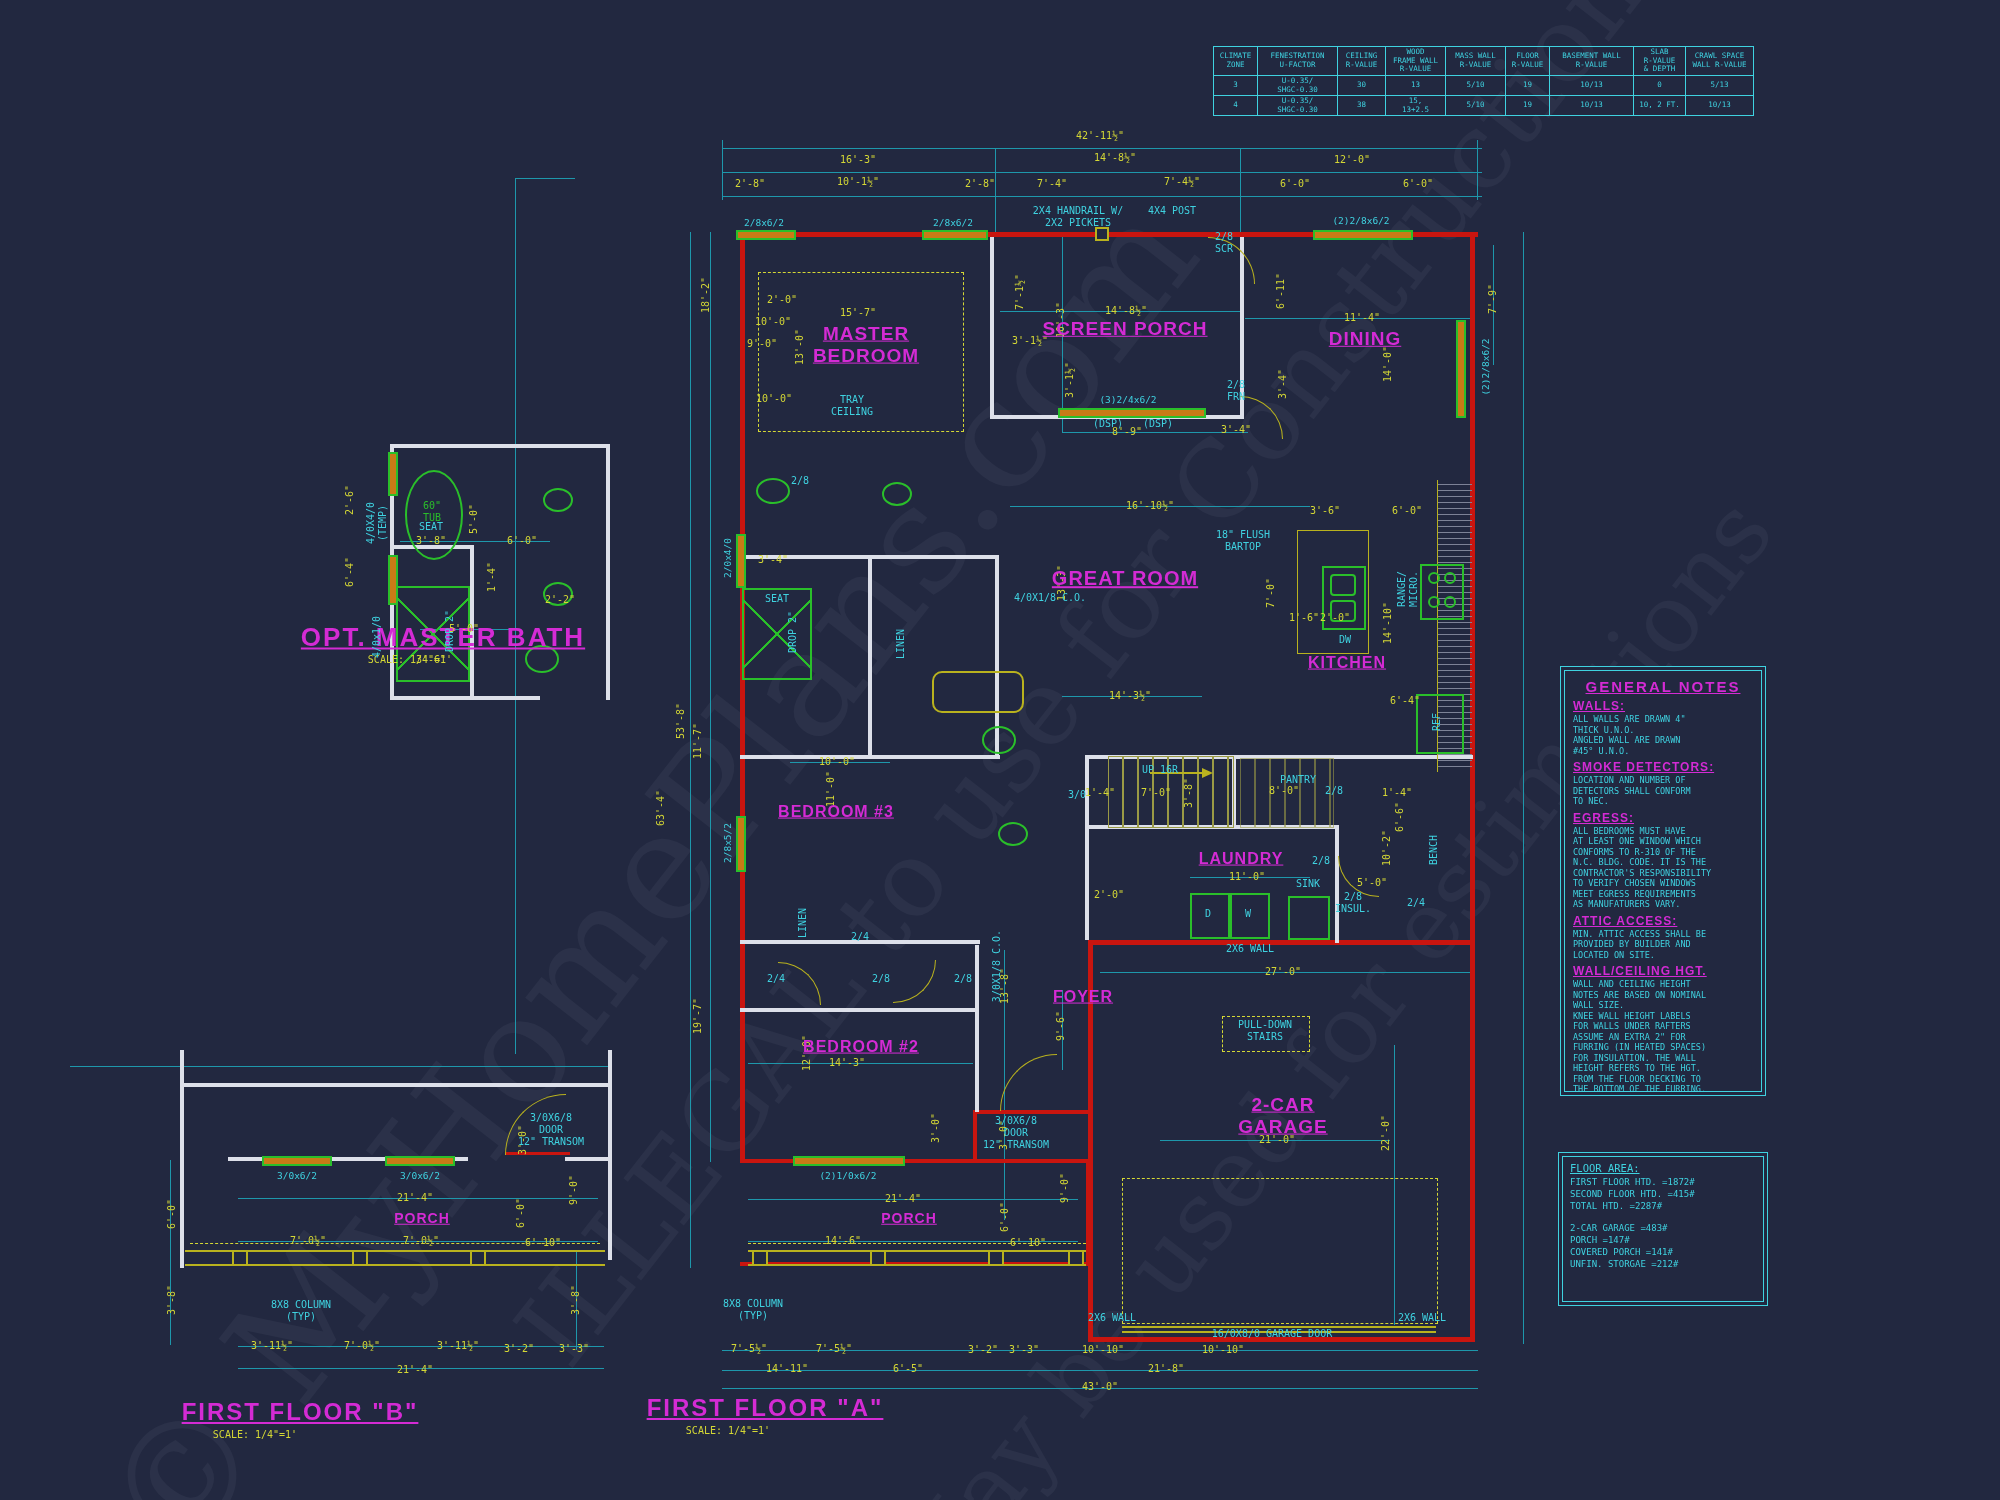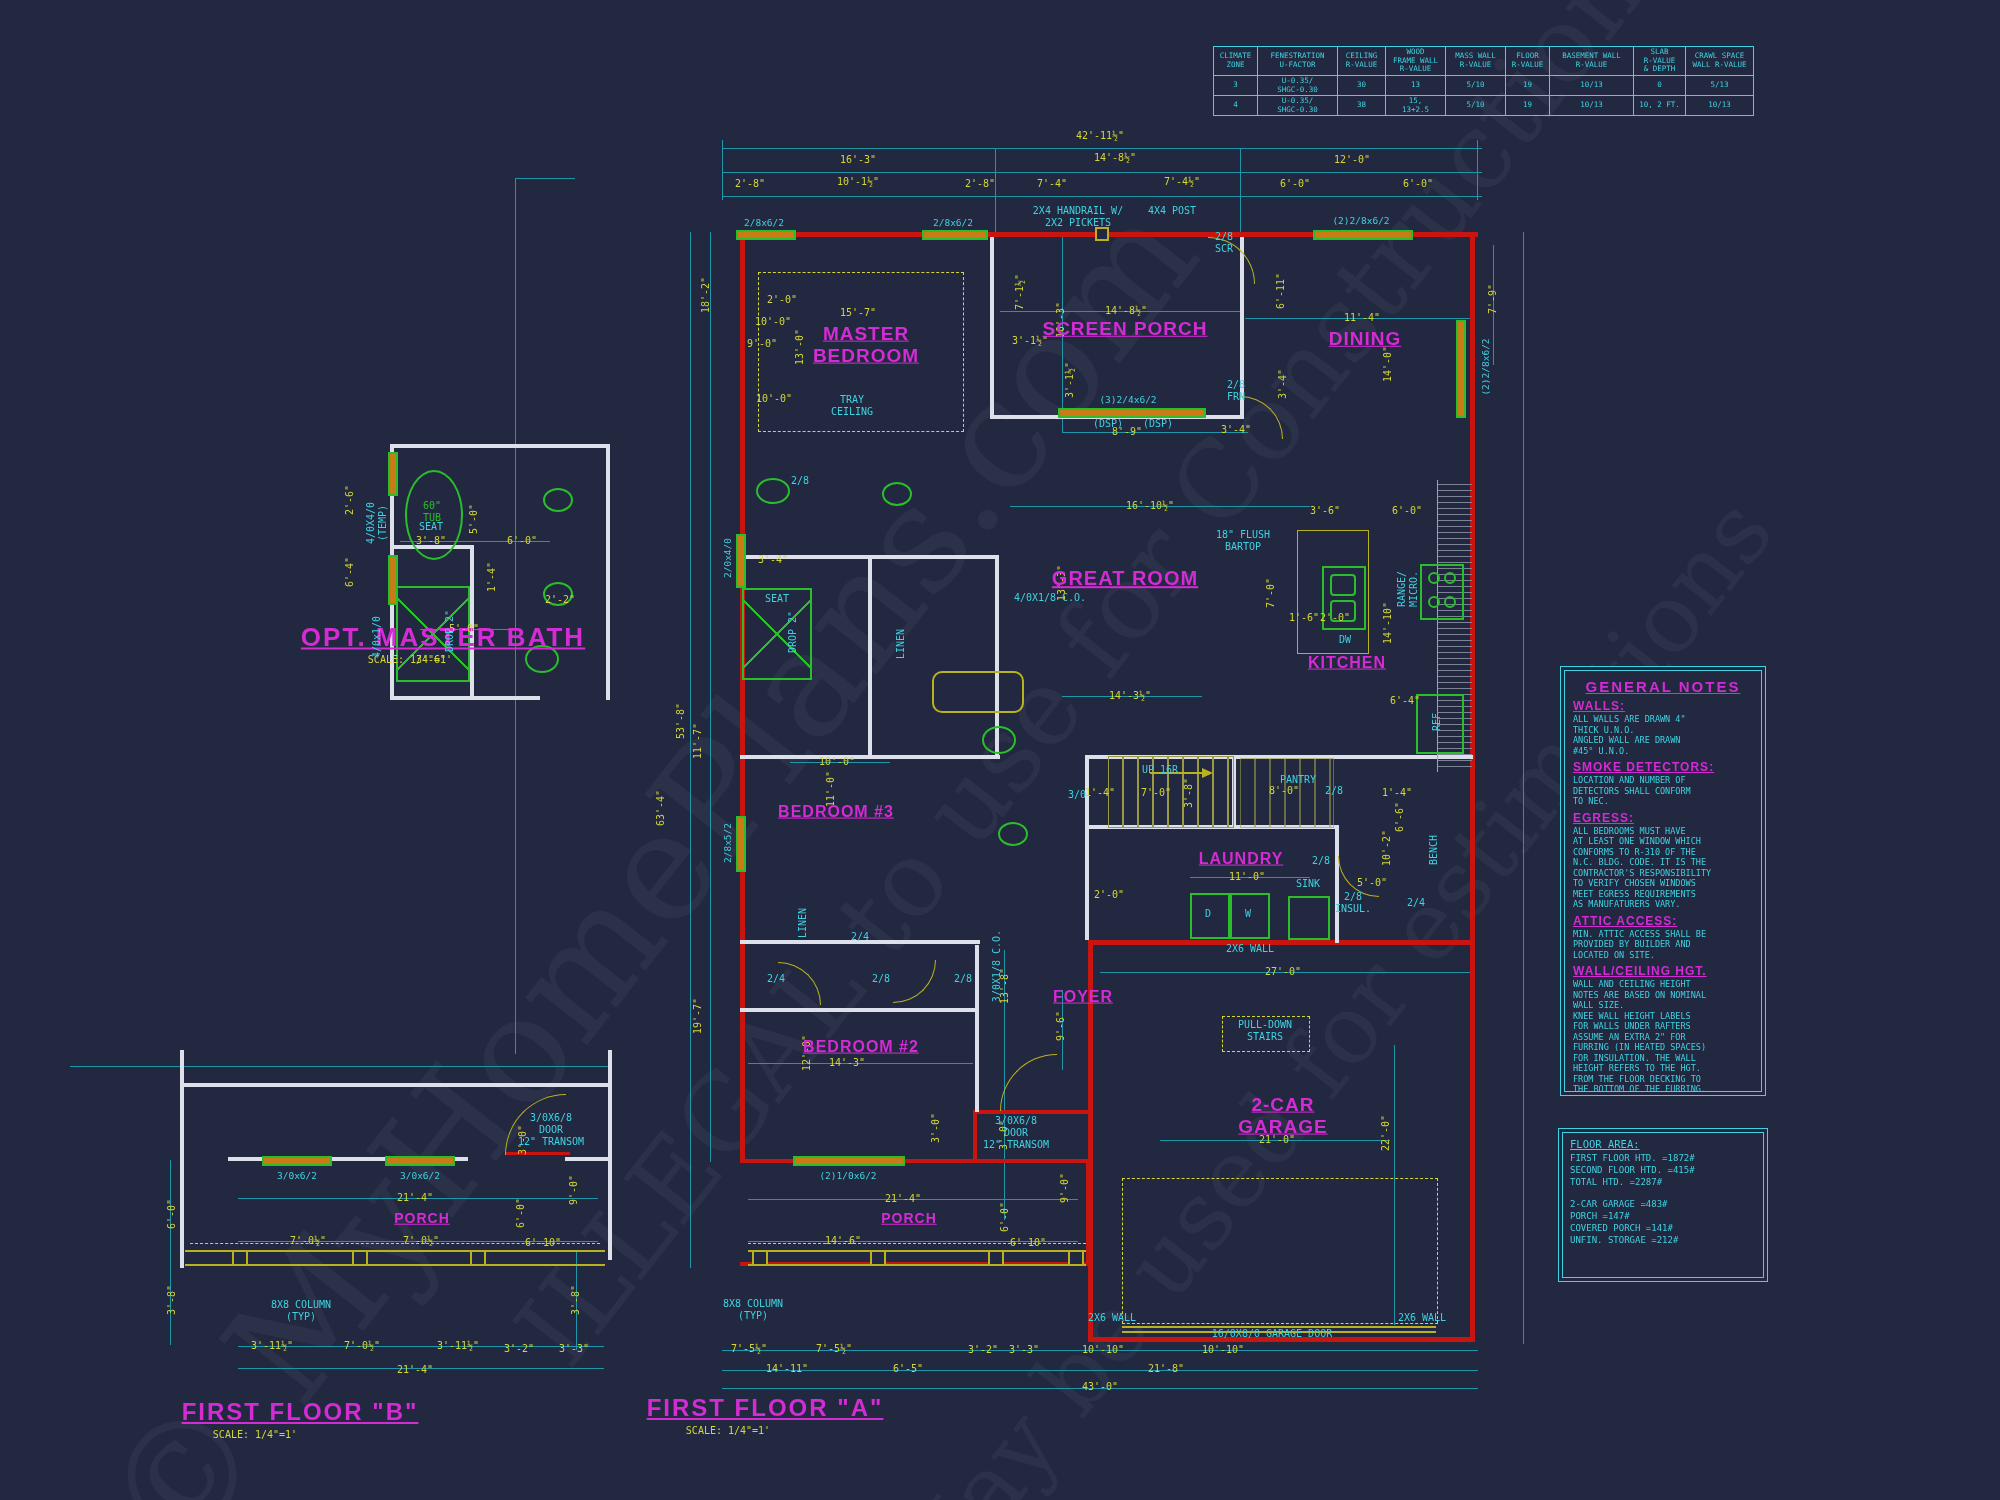--- a/index.html
+++ b/index.html
@@ -47,21 +47,21 @@
     font-size:7.5px;line-height:1.15;padding:1px 1px;white-space:pre-line;font-weight:normal;}
   .codebox{left:1562px;top:592px;width:316px;height:52px;}
   .codebox .inner{color:var(--cy2);font-size:11.5px;line-height:1.25;padding:4px 7px;white-space:pre-line;}
   .notes{left:1560px;top:666px;width:198px;height:422px;}
   .notes .inner{padding:7px 8px;}
   .notes h2{margin:0 0 4px 0;text-align:center;color:var(--mag);font-size:15px;letter-spacing:2px;
     text-decoration:underline;font-family:"Liberation Sans",sans-serif;font-weight:bold;}
   .notes h3{margin:4px 0 1px 0;color:var(--mag);font-size:12px;letter-spacing:1px;
     text-decoration:underline;font-family:"Liberation Sans",sans-serif;font-weight:bold;}
   .notes p{margin:0;color:var(--cy2);font-size:8.5px;line-height:10.5px;white-space:pre-line;}
-  .fa{left:1558px;top:1128px;width:202px;height:146px;}
+  .fa{left:1558px;top:1152px;width:202px;height:146px;}
   .fa .inner{padding:5px 7px;}
   .fa .fa-title{color:var(--cy2);font-size:10.5px;text-decoration:underline;margin-bottom:2px;}
   .fa .row{display:flex;color:var(--cy2);font-size:9px;line-height:12px;}
   .fa .gap{height:10px;}
   .uparrow{position:absolute;width:0;height:0;border-top:5px solid transparent;border-bottom:5px solid transparent;
     border-left:11px solid var(--door);}
   .post{position:absolute;width:12px;height:12px;border:2px solid var(--door);background:var(--bg);}
 </style>
 </head>
 <body>

